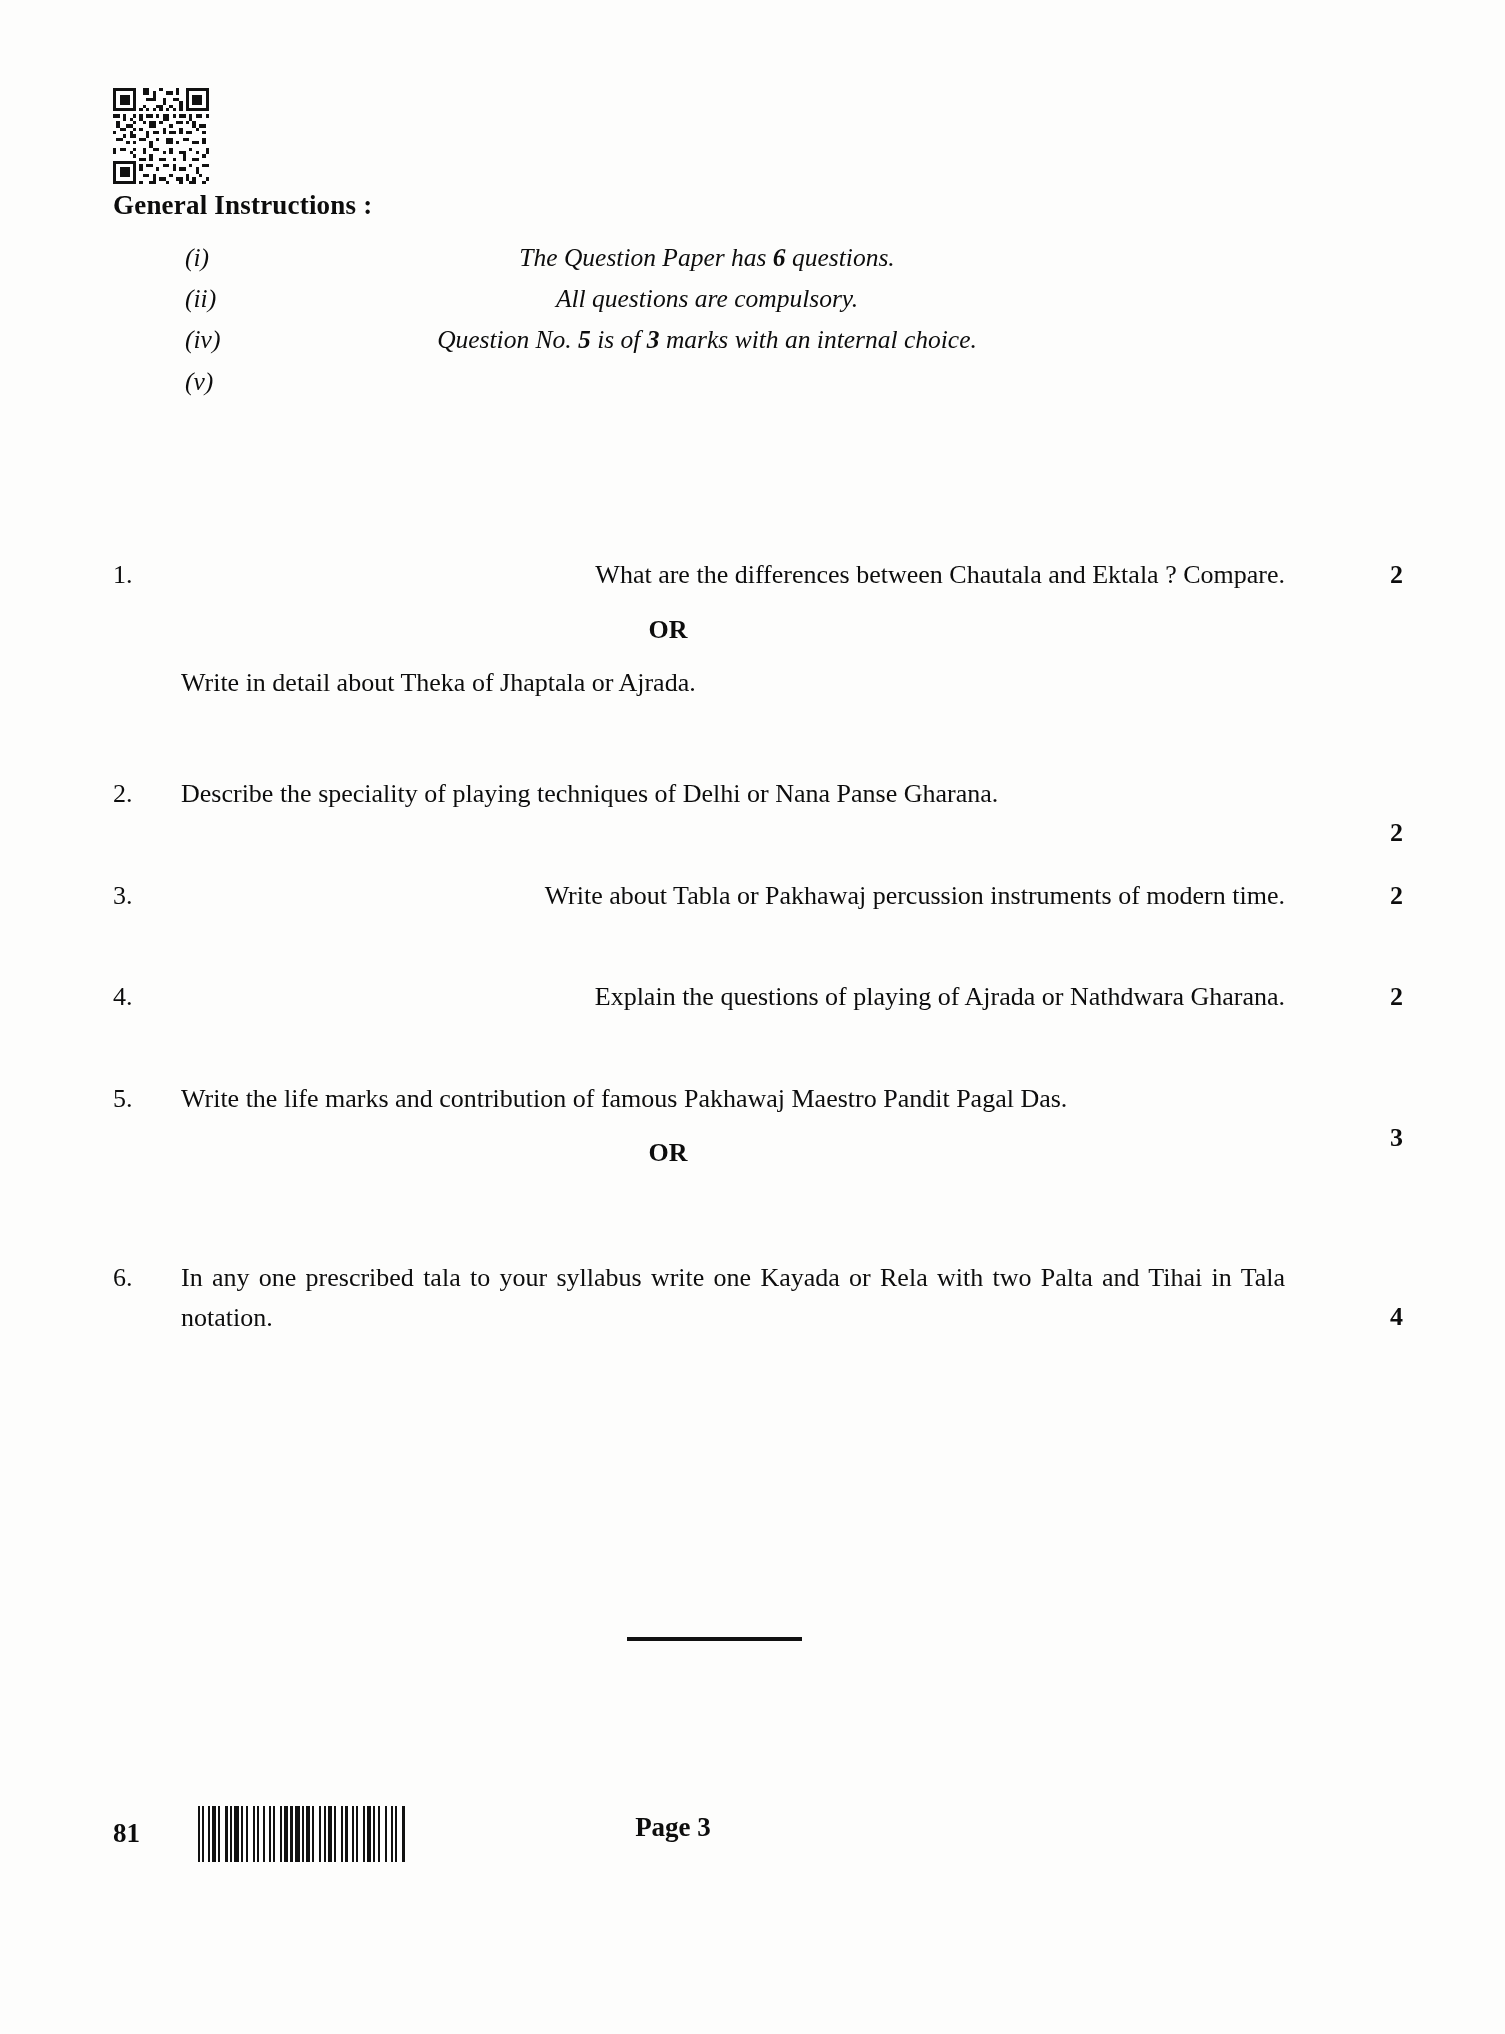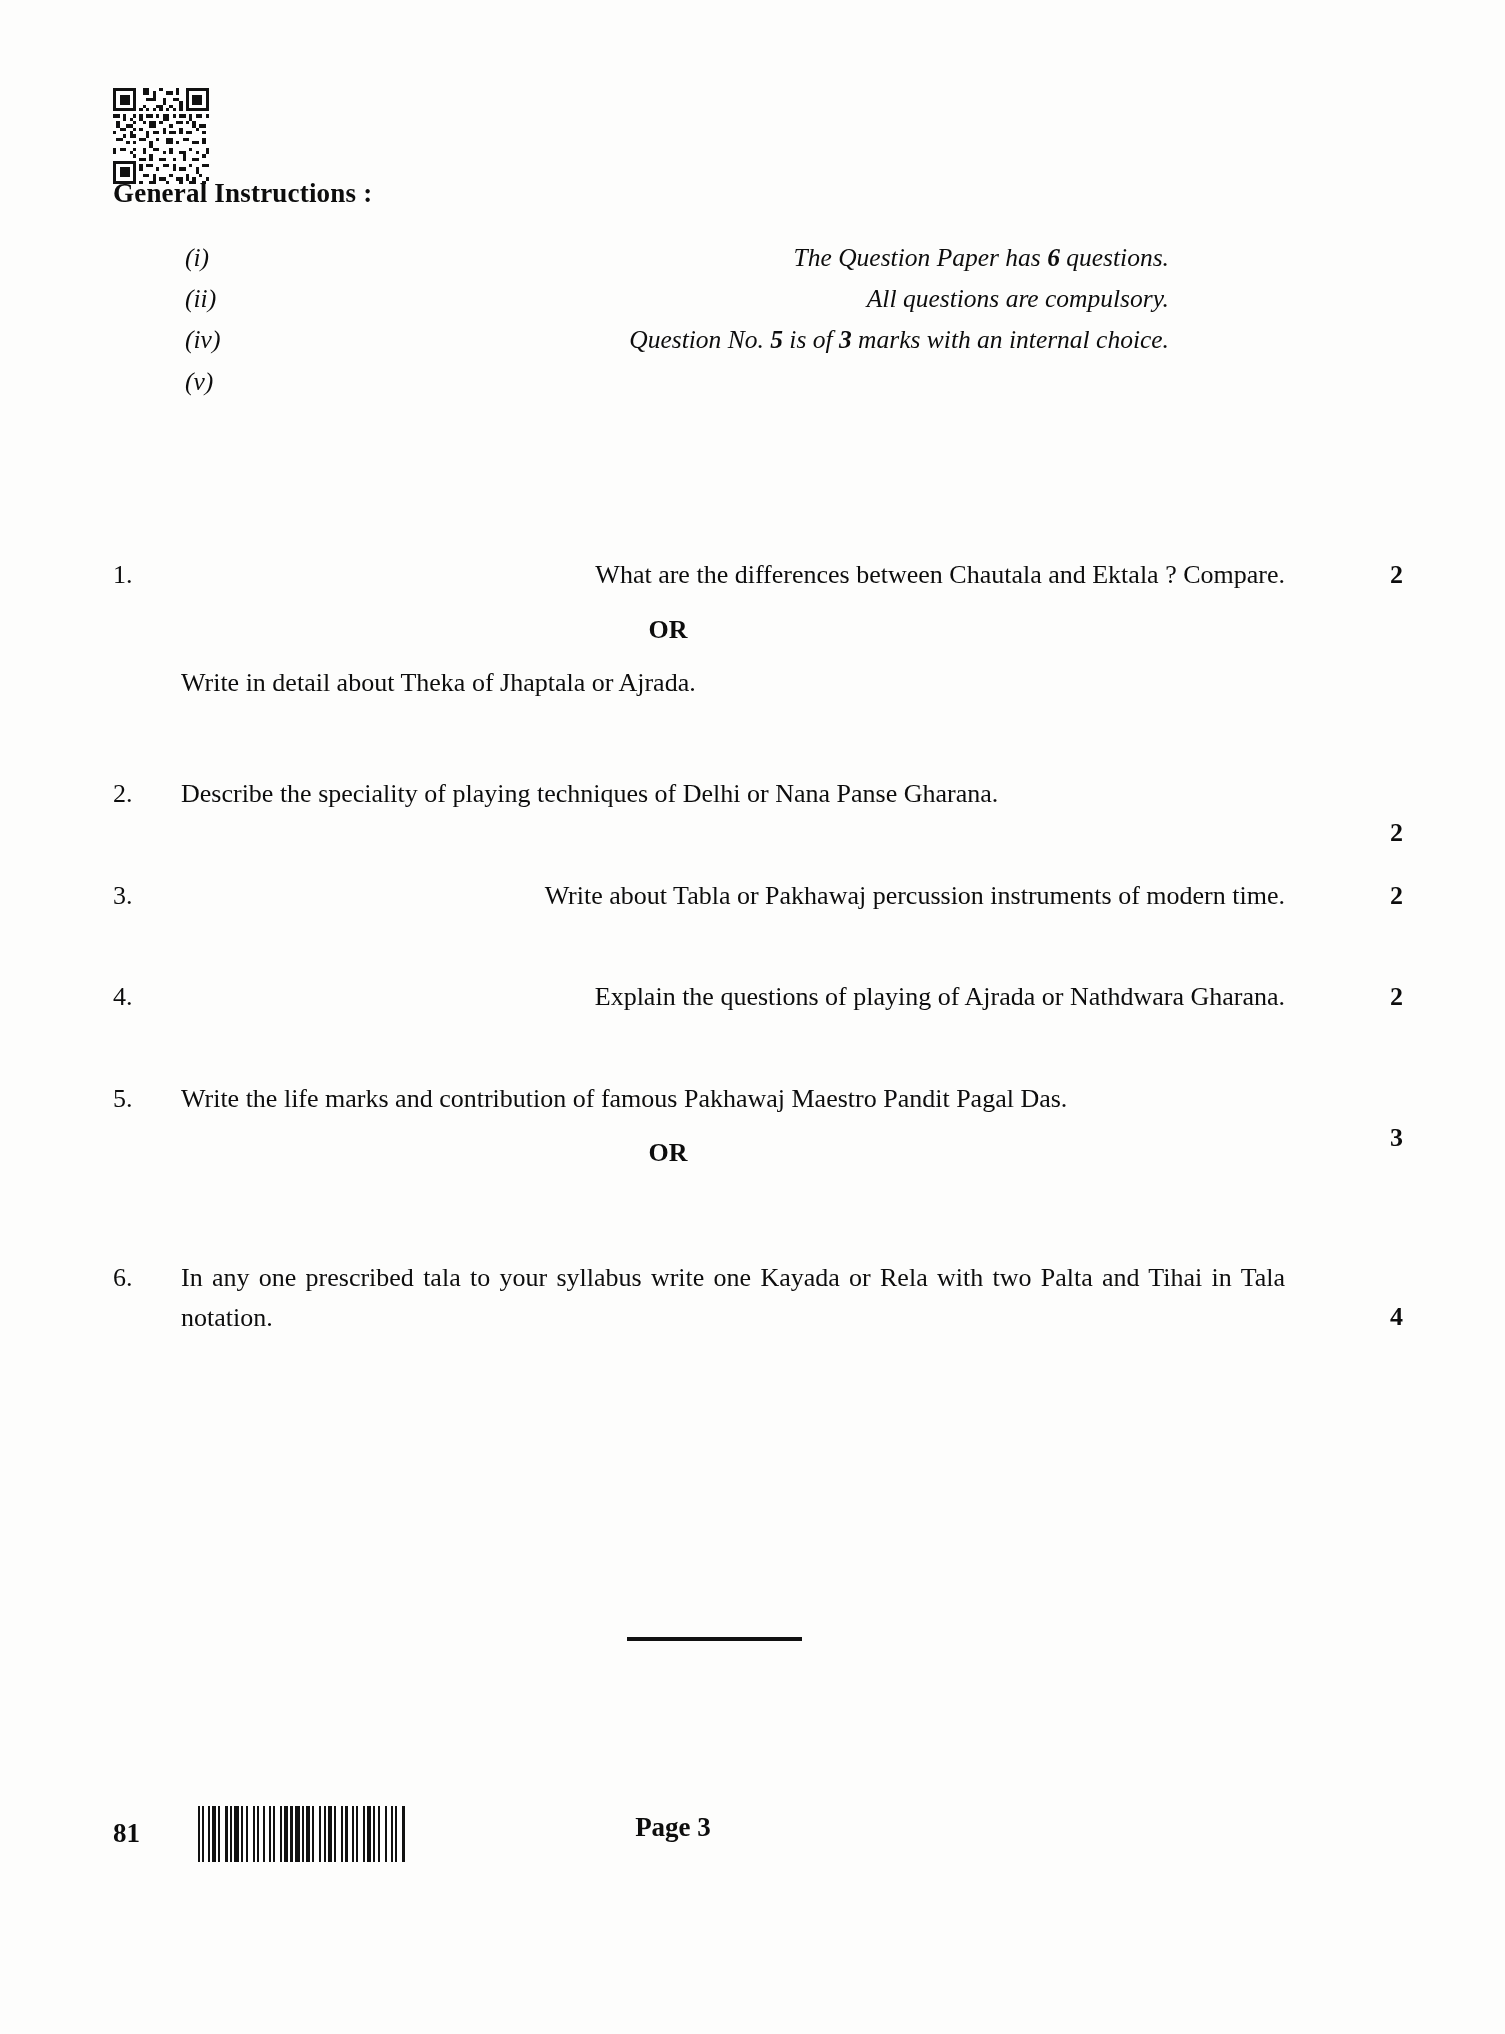--- a/index.html
+++ b/index.html
@@ -29,21 +29,21 @@
     top: 88px;
     width: 96px;
     height: 96px;
   }
   .qr-wrap svg { display: block; width: 96px; height: 96px; }
 
   
   .gi-heading {
     position: absolute;
     left: 113px;
-    top: 178px;
+    top: 190px;
     font-size: 27px;
     font-weight: bold;
     letter-spacing: .2px;
     white-space: nowrap;
   }
   .instructions {
     position: absolute;
     left: 185px;
     top: 240px;
     width: 1200px;
@@ -60,21 +60,21 @@
     flex: 0 0 72px;
     font-style: italic;
     font-size: 25.5px;
   }
   .ins-text {
     flex: 1 1 auto;
     max-width: 900px;
     text-align: justify;
     text-justify: inter-word;
   }
-  .ins-text.nowrapjust { text-align: right; margin-left: 12px; }
+  .ins-text.nowrapjust { text-align: center; }
   .ins-text b { font-weight: bold; font-style: italic; }
 
   
   .questions {
     position: absolute;
     left: 113px;
     top: 555px;
     width: 1290px;
   }
   .q-block { position: relative; }

